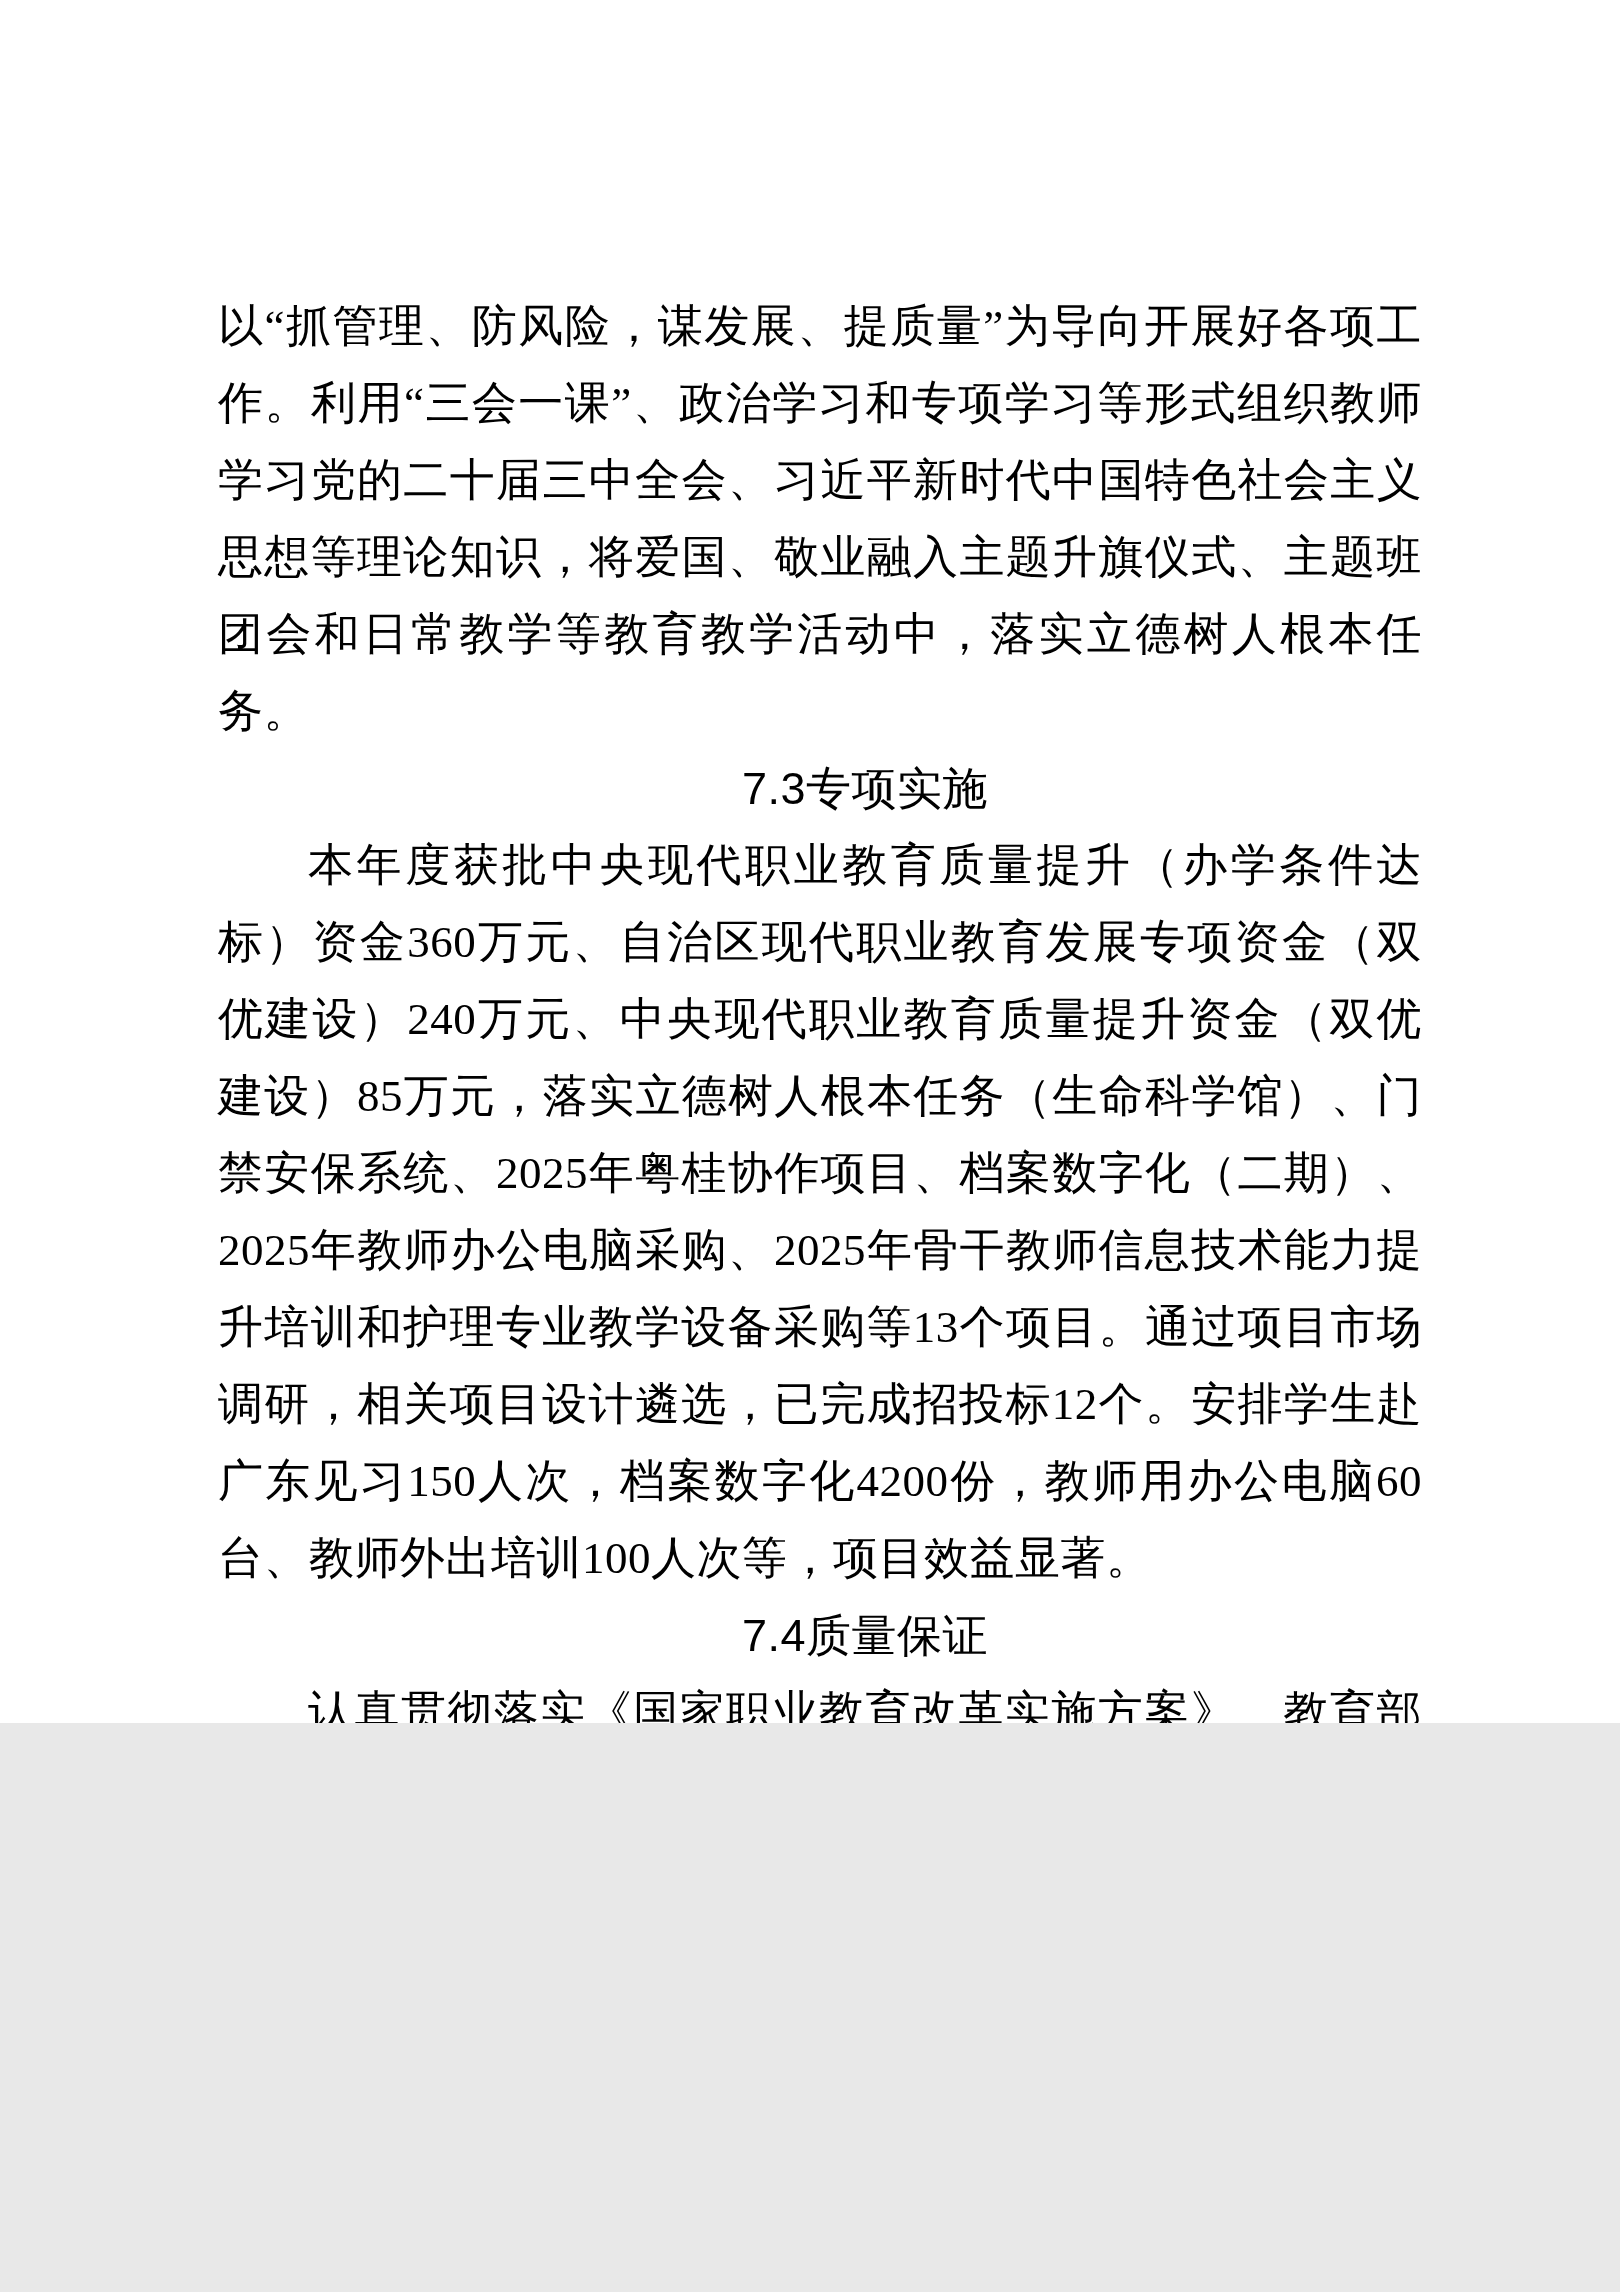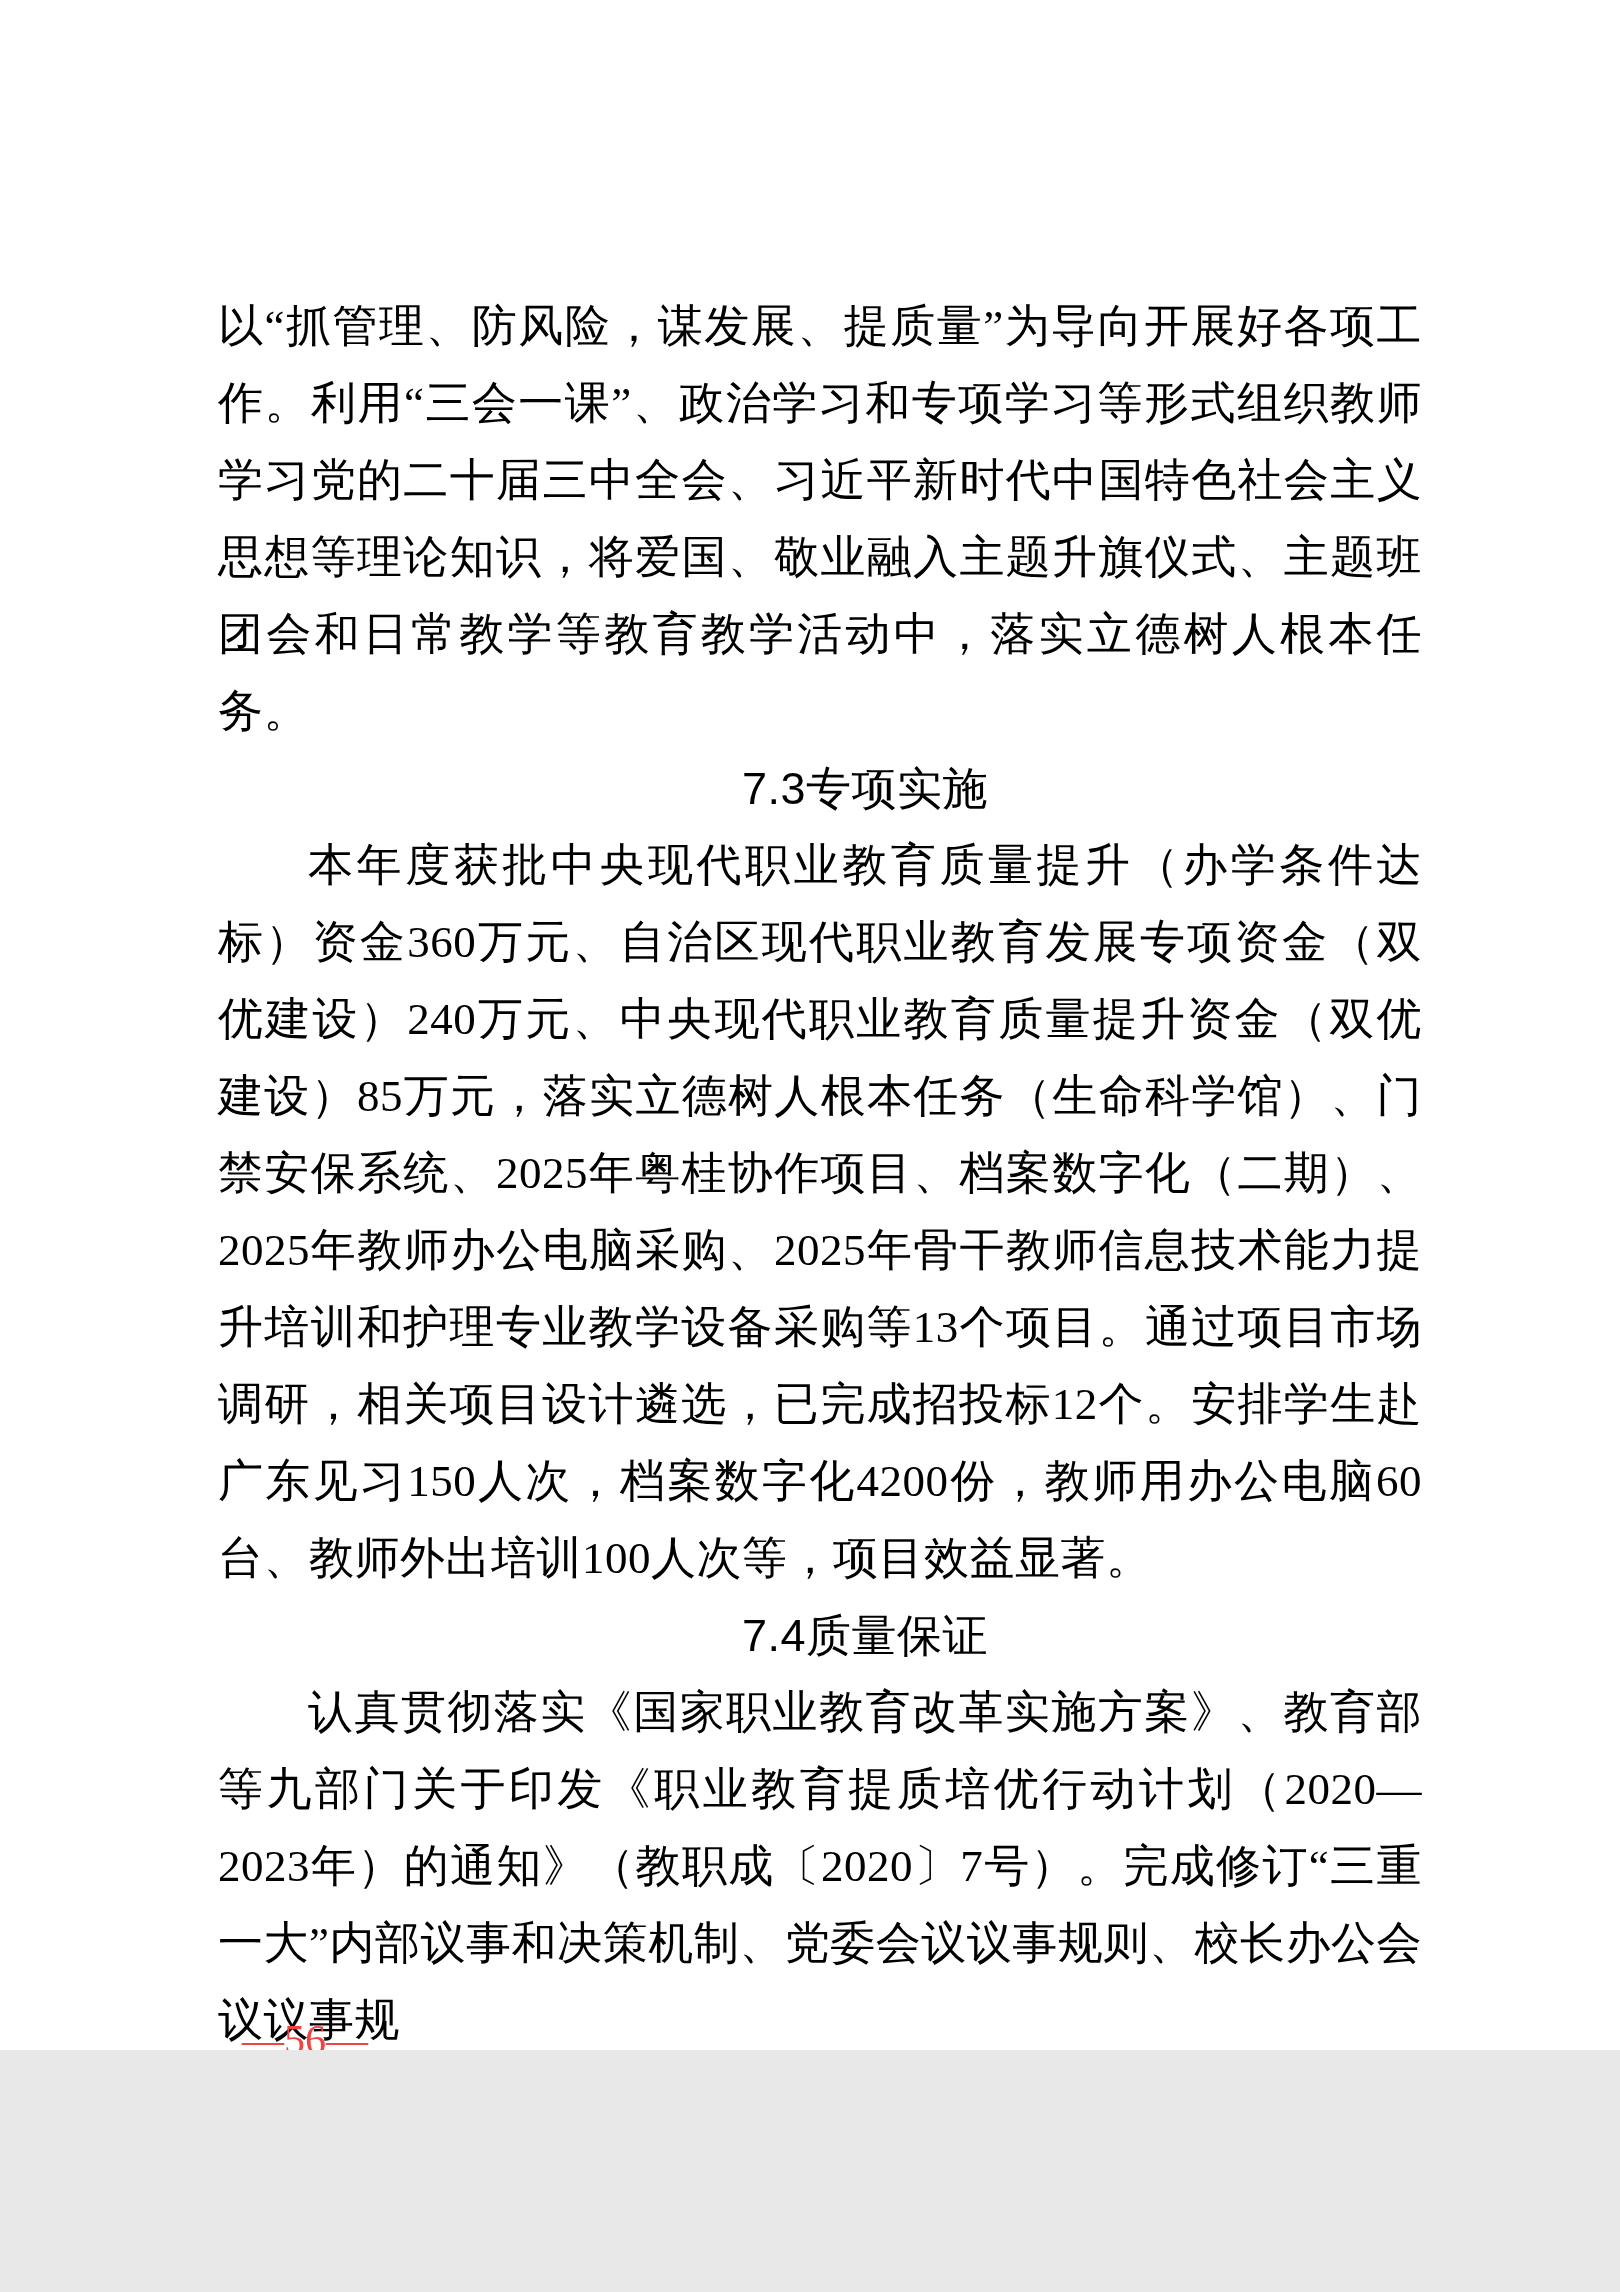--- a/index.html
+++ b/index.html
@@ -3,21 +3,21 @@
 <meta charset="utf-8">
 <style>
   html, body {
     margin: 0;
     padding: 0;
     background: #e8e8e8;
   }
   .page {
     position: relative;
     width: 1620px;
-    height: 2050px;
+    height: 1723px;
     background: #ffffff;
     color: #000000;
     font-family: "Liberation Serif", "DejaVu Serif", serif;
     overflow: hidden;
     margin: 0 auto;
   }
   .content {
     position: absolute;
     left: 218px;
     top: 288px;

